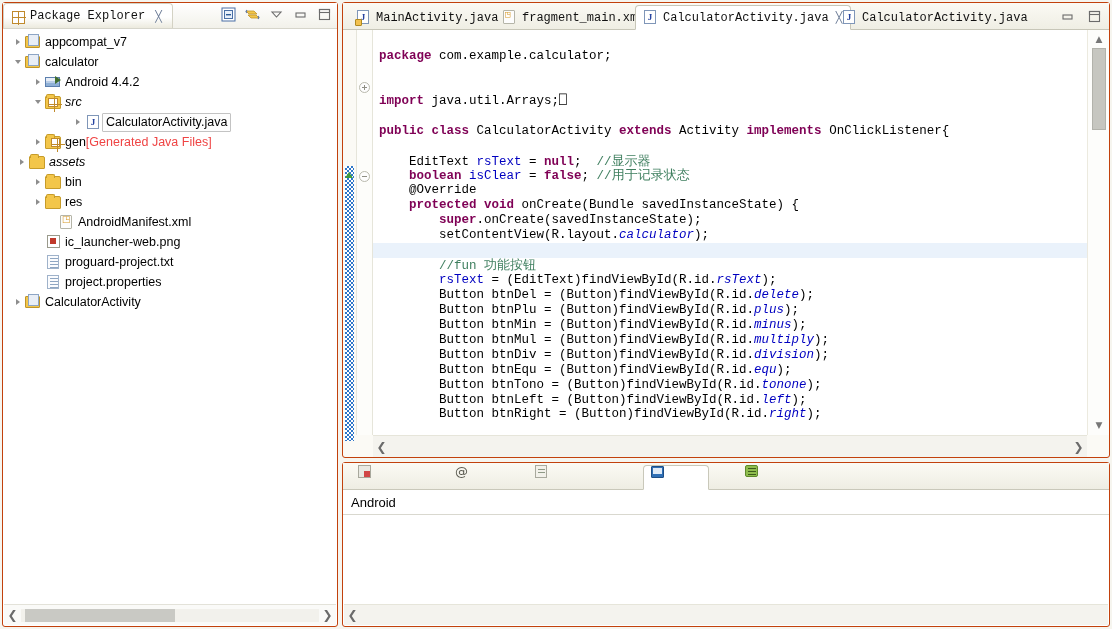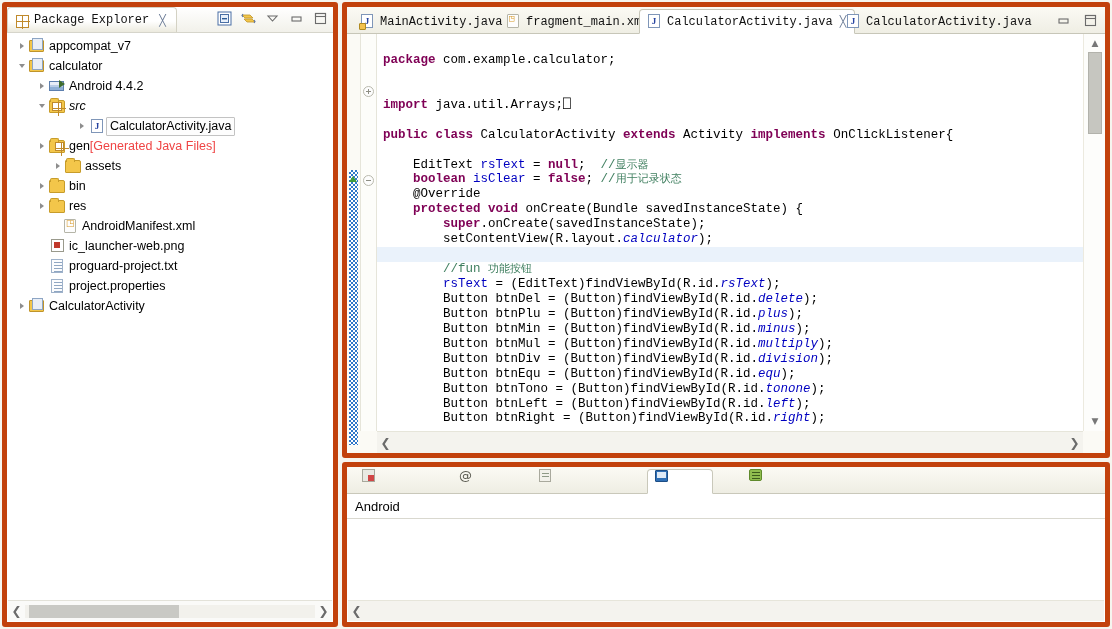--- a/index.html
+++ b/index.html
@@ -9,21 +9,21 @@
     background: #f5f4ee;
     font-family: "Liberation Sans", sans-serif;
     overflow: hidden;
   }
   #root { position: relative; width: 1112px; height: 629px; background: #f6f5ef; }
 
   
   .panel {
     position: absolute;
     background: #ffffff;
-    border: 5px solid #c2410c;
+    border: 1px solid #c2410c;
     border-radius: 3px;
   }
   .panel-head {
     position: relative;
     height: 26px;
     background: linear-gradient(#ffffff, #f2f1ea);
     border-bottom: 1px solid #d6d5cb;
   }
 
   
@@ -235,21 +235,21 @@
     font-size: 12.5px; line-height: 14.95px;
     padding-top: 4px;
     white-space: pre;
   }
   .cl { height: 14.95px; padding-left: 6px; color: #000; }
   .cl.hl { background: #eaf2fb; }
   .kw { color: #7f0055; font-weight: bold; }
   .fld { color: #0000c0; }
   .sfld { color: #0000c0; font-style: italic; }
   .cmt { color: #3f7f5f; }
-  .cjk { color: #3f7f5f; font-family: Liberation Mono, monospace; font-size: 11px; margin-top: 40px; }
+  .cjk { color: #3f7f5f; font-family: Liberation Sans, sans-serif; font-size: 13px; margin-top: 40px; }
 
   .vscroll {
     position: absolute; right: 0; top: 0; bottom: 22px; width: 22px;
     background: #fdfdfb; border-left: 1px solid #eceadf;
   }
   .vs-up, .vs-down {
     position: absolute; left: 3px; width: 16px; height: 15px;
     text-align: center; font-size: 9px; color: #777; line-height: 15px;
     font-family: "DejaVu Sans", sans-serif;
   }
@@ -425,21 +425,21 @@
           <span class="arrow">
             <i></i>
           </span>
           <span class="tico">
             <span class="i-gen"></span>
             <span class="i-pkg" style="left:7px;top:4px;width:9px;height:9px"></span>
           </span>
           <span class="tlabel">gen</span>
           <span class="tdim"> [Generated Java Files]</span>
         </div>
-        <div class="trow" style="padding-left: 44px;">
+        <div class="trow" style="padding-left: 12px; font-style: italic;">
           <span class="arrow">
             <i></i>
           </span>
           <span class="tico">
             <span class="i-folder"></span>
           </span>
           <span class="tlabel">assets</span>
         </div>
         <div class="trow" style="padding-left: 28px;">
           <span class="arrow">

